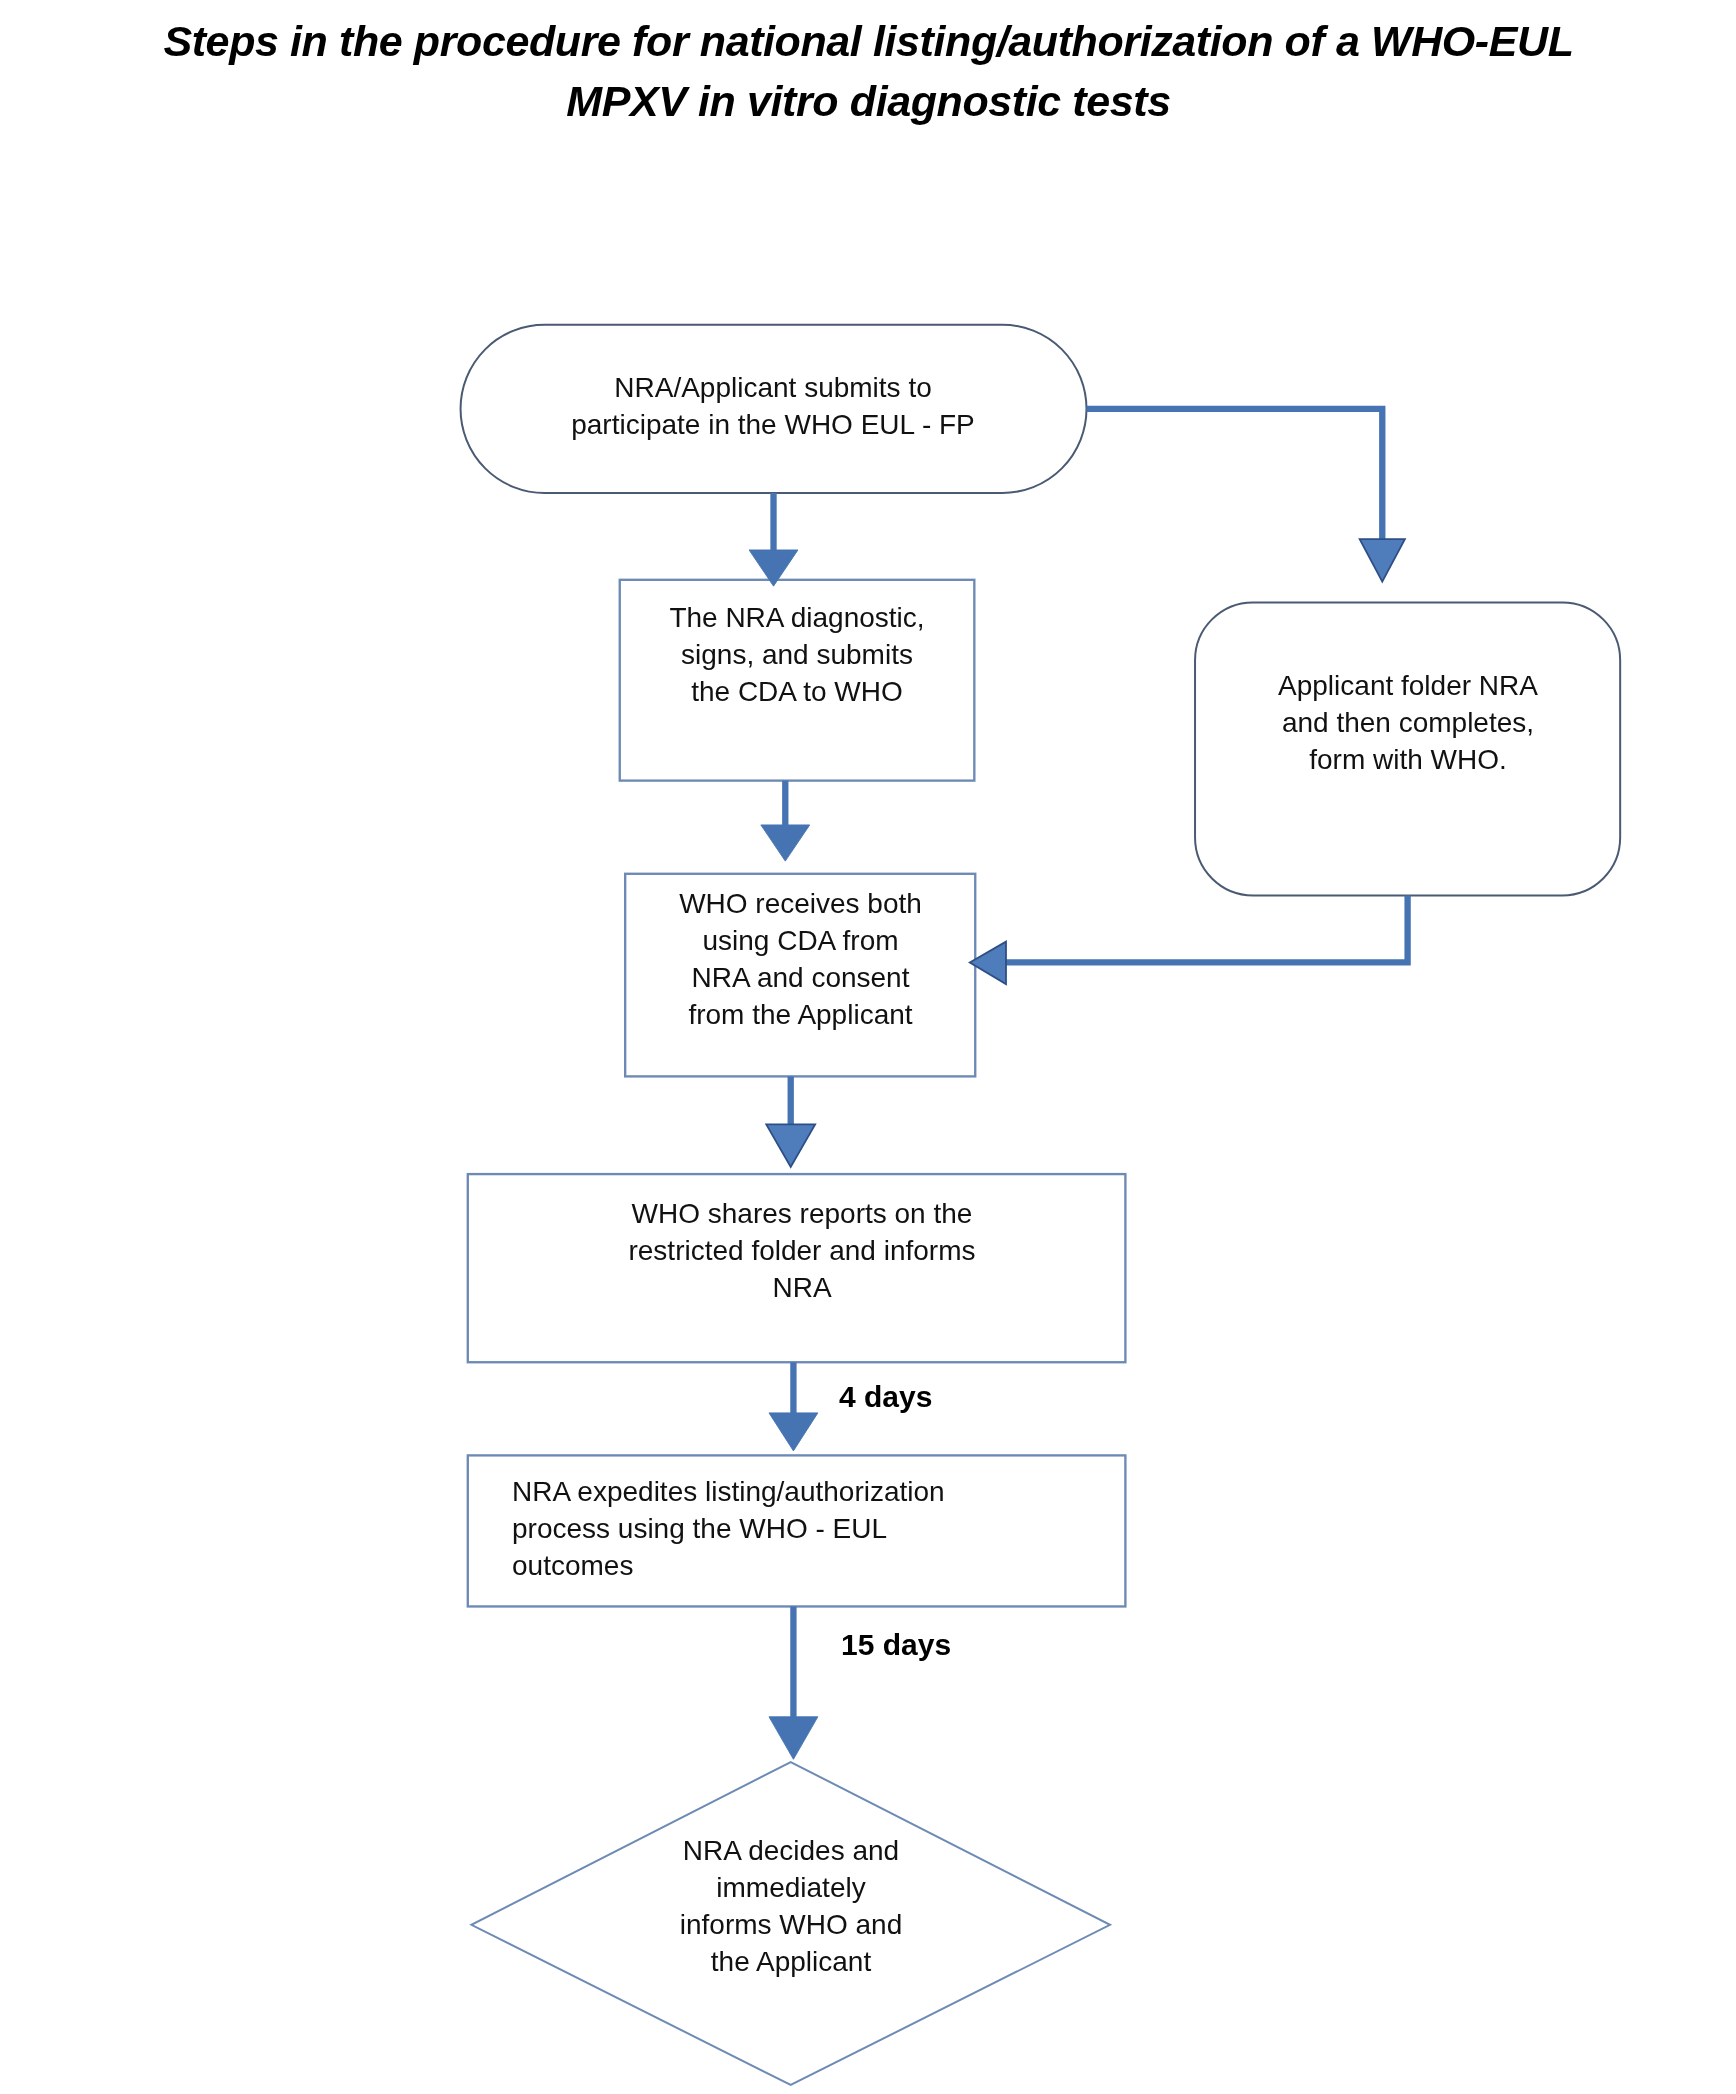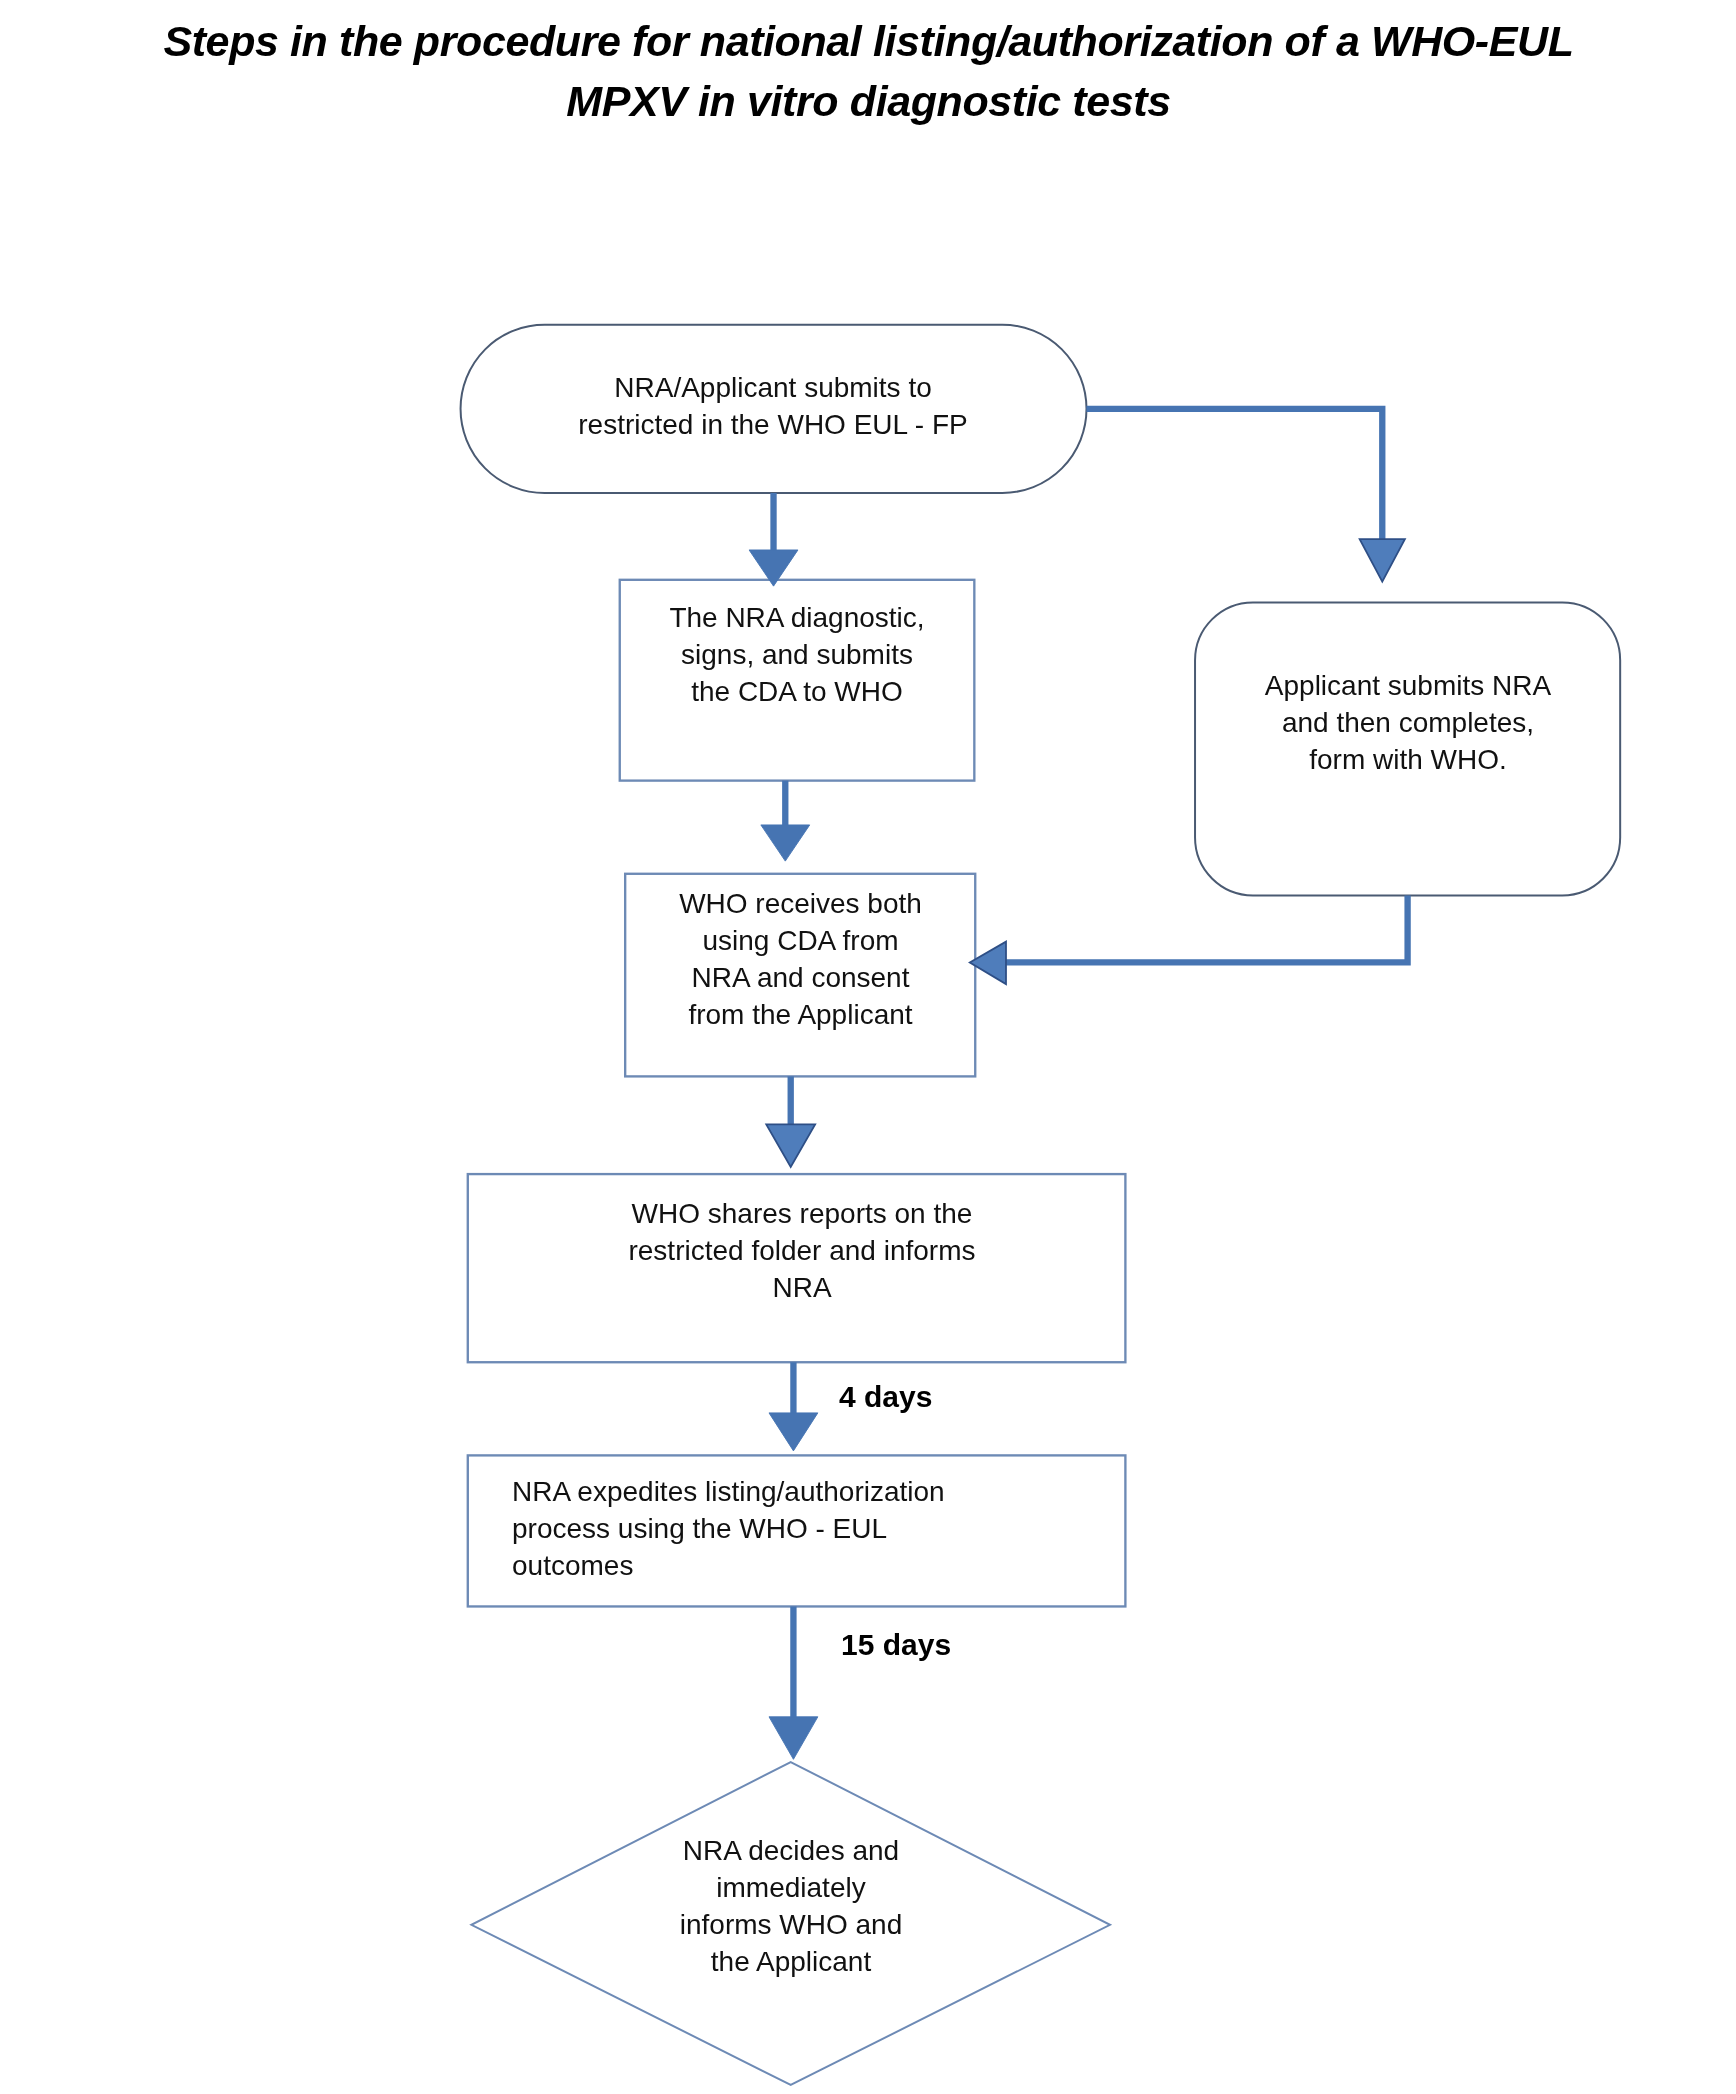--- a/index.html
+++ b/index.html
@@ -145,31 +145,31 @@
     <line class="conn" x1="877" y1="1506" x2="877" y2="1570"></line>
     <polygon class="arrowhead-solid" points="850,1562 904,1562 877,1604"></polygon>
 
     <line class="conn" x1="877" y1="1776" x2="877" y2="1905"></line>
     <polygon class="arrowhead-solid" points="850,1898 904,1898 877,1945"></polygon>
 
   </svg>
 
   <div class="node-text" style="left:460px; top:369px; width:626px;">
     <span>NRA/Applicant submits to</span>
-    <span>restricted in the WHO EUL - FP</span>
+    <span>participate in the WHO EUL - FP</span>
   </div>
 
   <div class="node-text" style="left:606px; top:599px; width:382px;">
     <span>The NRA diagnostic,</span>
     <span>signs, and submits</span>
     <span>the CDA to WHO</span>
   </div>
 
   <div class="node-text" style="left:1188px; top:667px; width:440px;">
-    <span>Applicant submits NRA</span>
+    <span>Applicant folder NRA</span>
     <span>and then completes,</span>
     <span>form with WHO.</span>
   </div>
 
   <div class="node-text" style="left:612px; top:885px; width:377px;">
     <span>WHO receives both</span>
     <span>using CDA from</span>
     <span>NRA and consent</span>
     <span>from the Applicant</span>
   </div>

